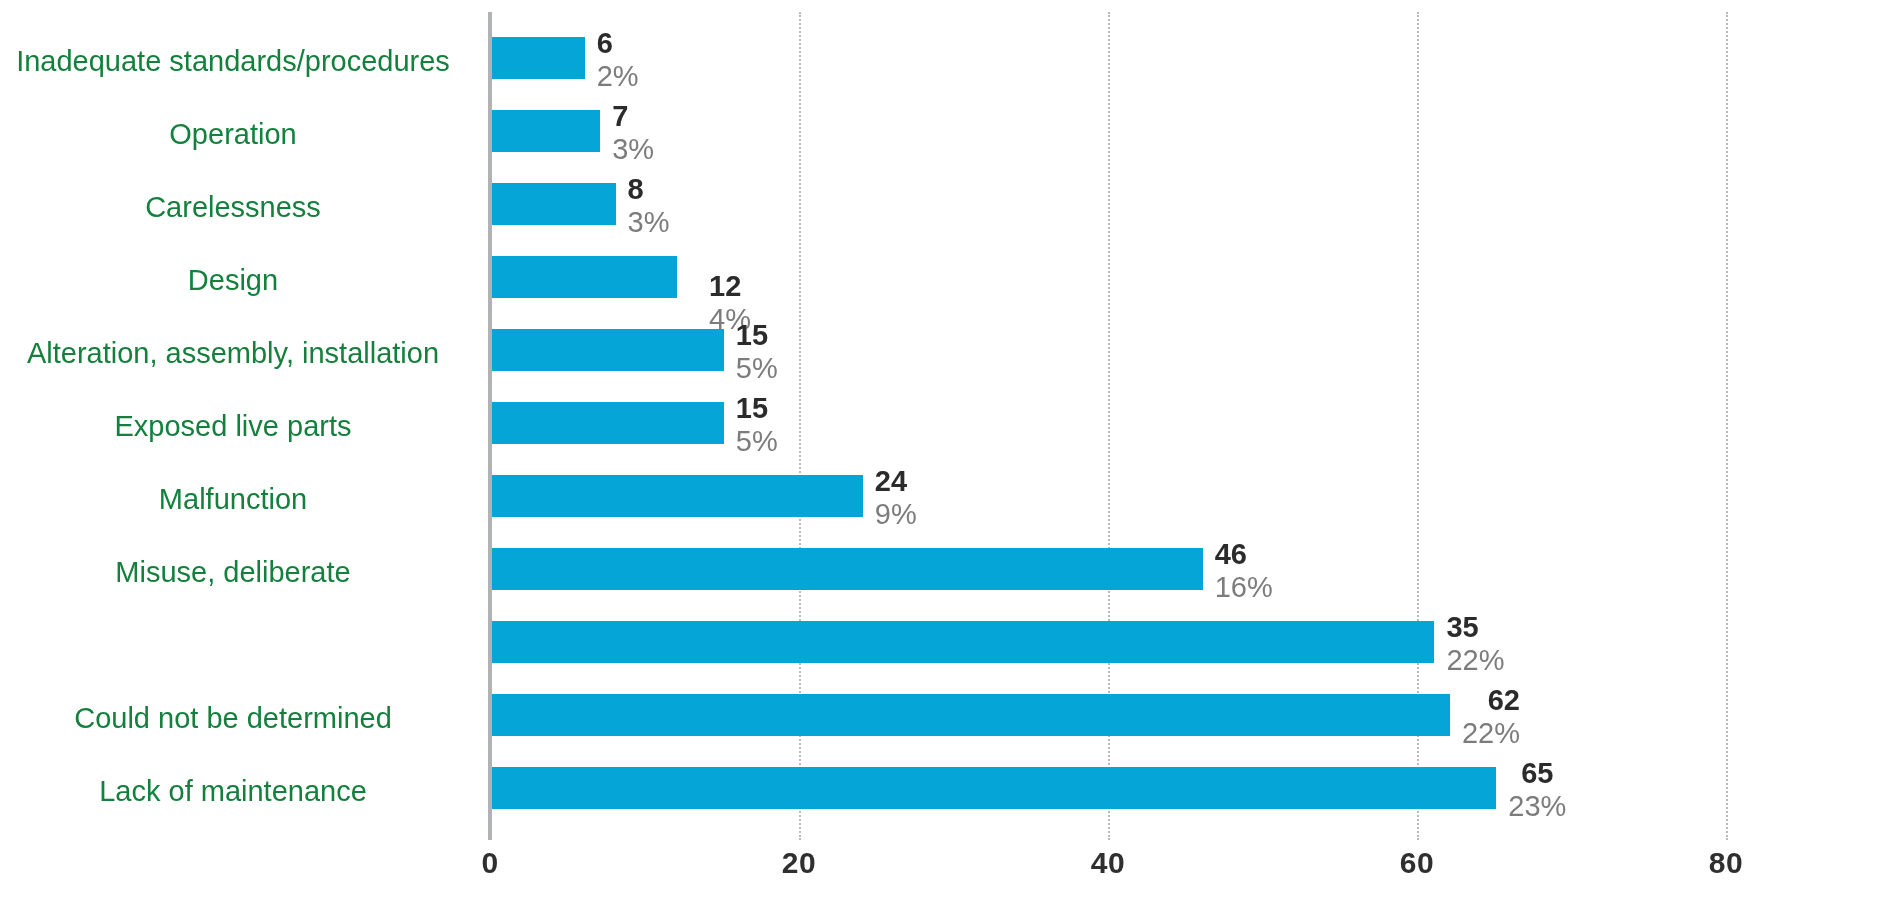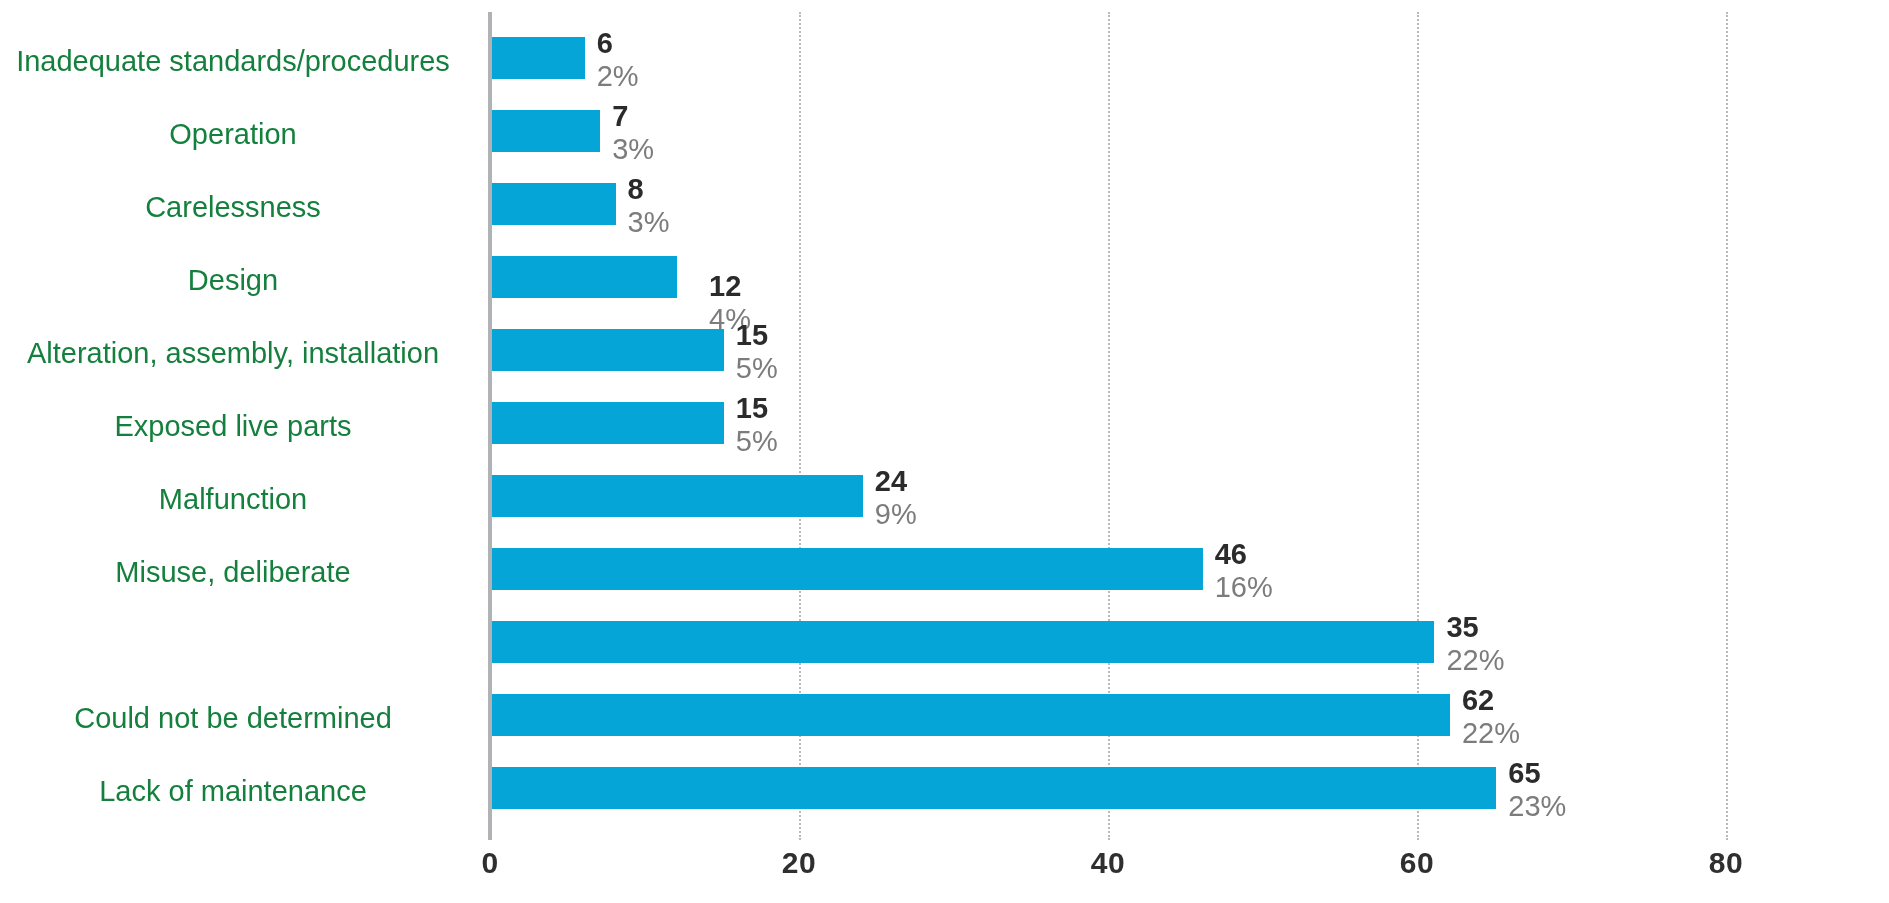--- a/index.html
+++ b/index.html
@@ -196,29 +196,29 @@
         <div class="row" style="top: 609px;">
           <div class="bar" style="width: 942.45px; background: rgb(5, 165, 216);"></div>
           <div class="bar-value-group" style="left: 1446.45px;">
             <div class="bar-value">35</div>
             <div class="bar-pct">22%</div>
           </div>
         </div>
         <div class="row" style="top: 682px;">
           <div class="cat-label">Could not be determined</div>
           <div class="bar" style="width: 957.9px; background: rgb(5, 165, 216);"></div>
-          <div class="bar-value-group" style="left: 1461.9px;">
+          <div class="bar-value-group" style="left: 1461.9px; text-align: right;">
             <div class="bar-value">62</div>
             <div class="bar-pct">22%</div>
           </div>
         </div>
         <div class="row" style="top: 755px; padding-left: 44px;">
           <div class="cat-label">Lack of maintenance</div>
           <div class="bar" style="width: 1004.25px; background: rgb(5, 165, 216);"></div>
-          <div class="bar-value-group" style="left: 1508.25px;">
+          <div class="bar-value-group" style="left: 1508.25px; align-items: center;">
             <div class="bar-value">65</div>
             <div class="bar-pct">23%</div>
           </div>
         </div>
       </div>
     <div id="ticks">
         <div class="tick-label" style="left: 490px;">0</div>
         <div class="tick-label" style="left: 799px;">20</div>
         <div class="tick-label" style="left: 1108px;">40</div>
         <div class="tick-label" style="left: 1417px;">60</div>

